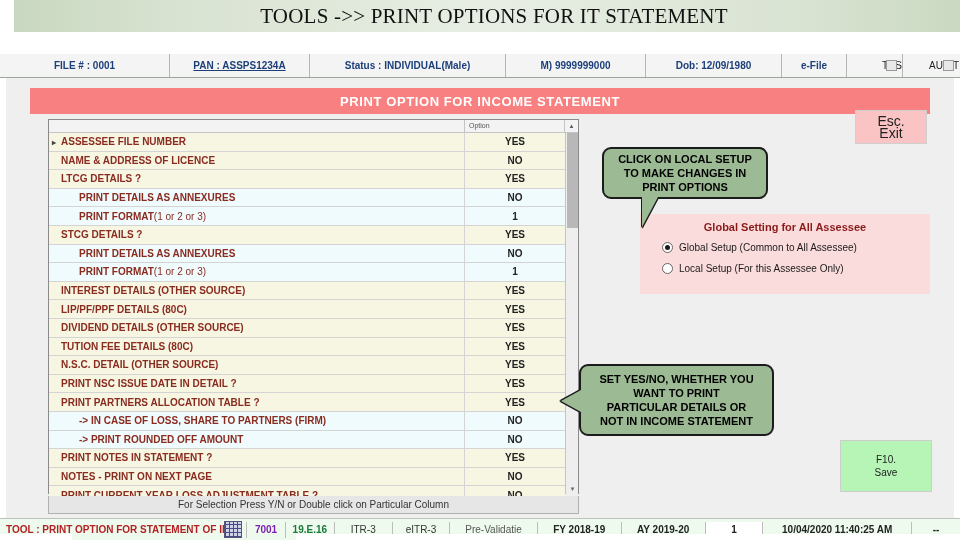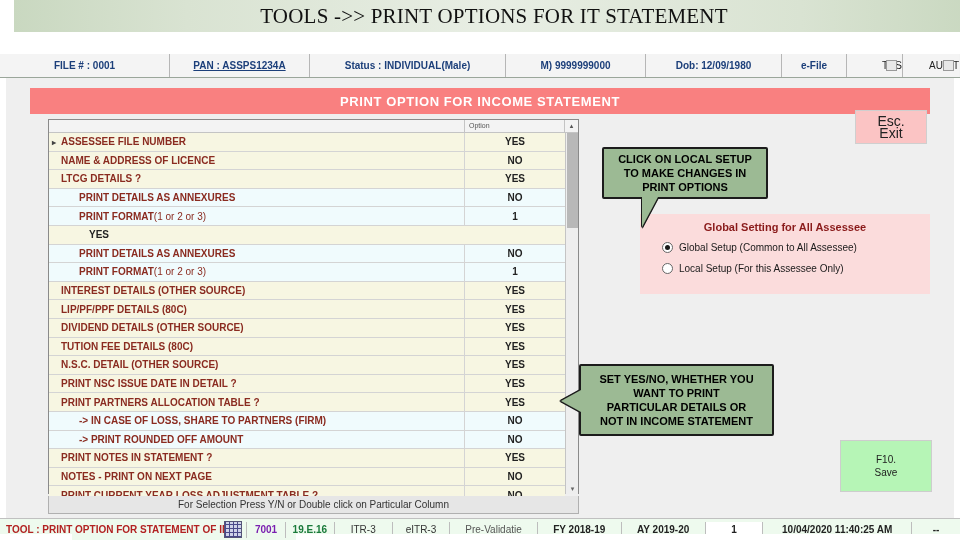--- a/index.html
+++ b/index.html
@@ -212,21 +212,21 @@
     box-sizing: border-box;
     line-height: 12px;
   }
   .esc-btn span { font-size: 14px; color: #222222; }
 
   
   .callout {
     position: absolute;
     background: #9cba94;
     border: 2px solid #1c1c1c;
-    border-radius: 2px;
+    border-radius: 9px;
     display: flex; flex-direction: column;
     align-items: center; justify-content: center;
     box-sizing: border-box;
     z-index: 6;
   }
   .callout span {
     font-size: 11px; font-weight: bold; color: #000000;
     line-height: 14px; text-align: center; white-space: nowrap;
   }
   .callout-1 { left: 596px; top: 69px; width: 166px; height: 52px; }
@@ -392,20 +392,21 @@
             </div>
             <div class="row sub">
               <div class="desc">PRINT DETAILS AS ANNEXURES</div>
               <div class="opt">NO</div>
             </div>
             <div class="row sub">
               <div class="desc">PRINT FORMAT <span class="tail">(1 or 2 or 3)</span></div>
               <div class="opt">1</div>
             </div>
             <div class="row main">
+              <div class="desc">STCG DETAILS ?</div>
               <div class="opt">YES</div>
             </div>
             <div class="row sub">
               <div class="desc">PRINT DETAILS AS ANNEXURES</div>
               <div class="opt">NO</div>
             </div>
             <div class="row sub">
               <div class="desc">PRINT FORMAT <span class="tail">(1 or 2 or 3)</span></div>
               <div class="opt">1</div>
             </div>

